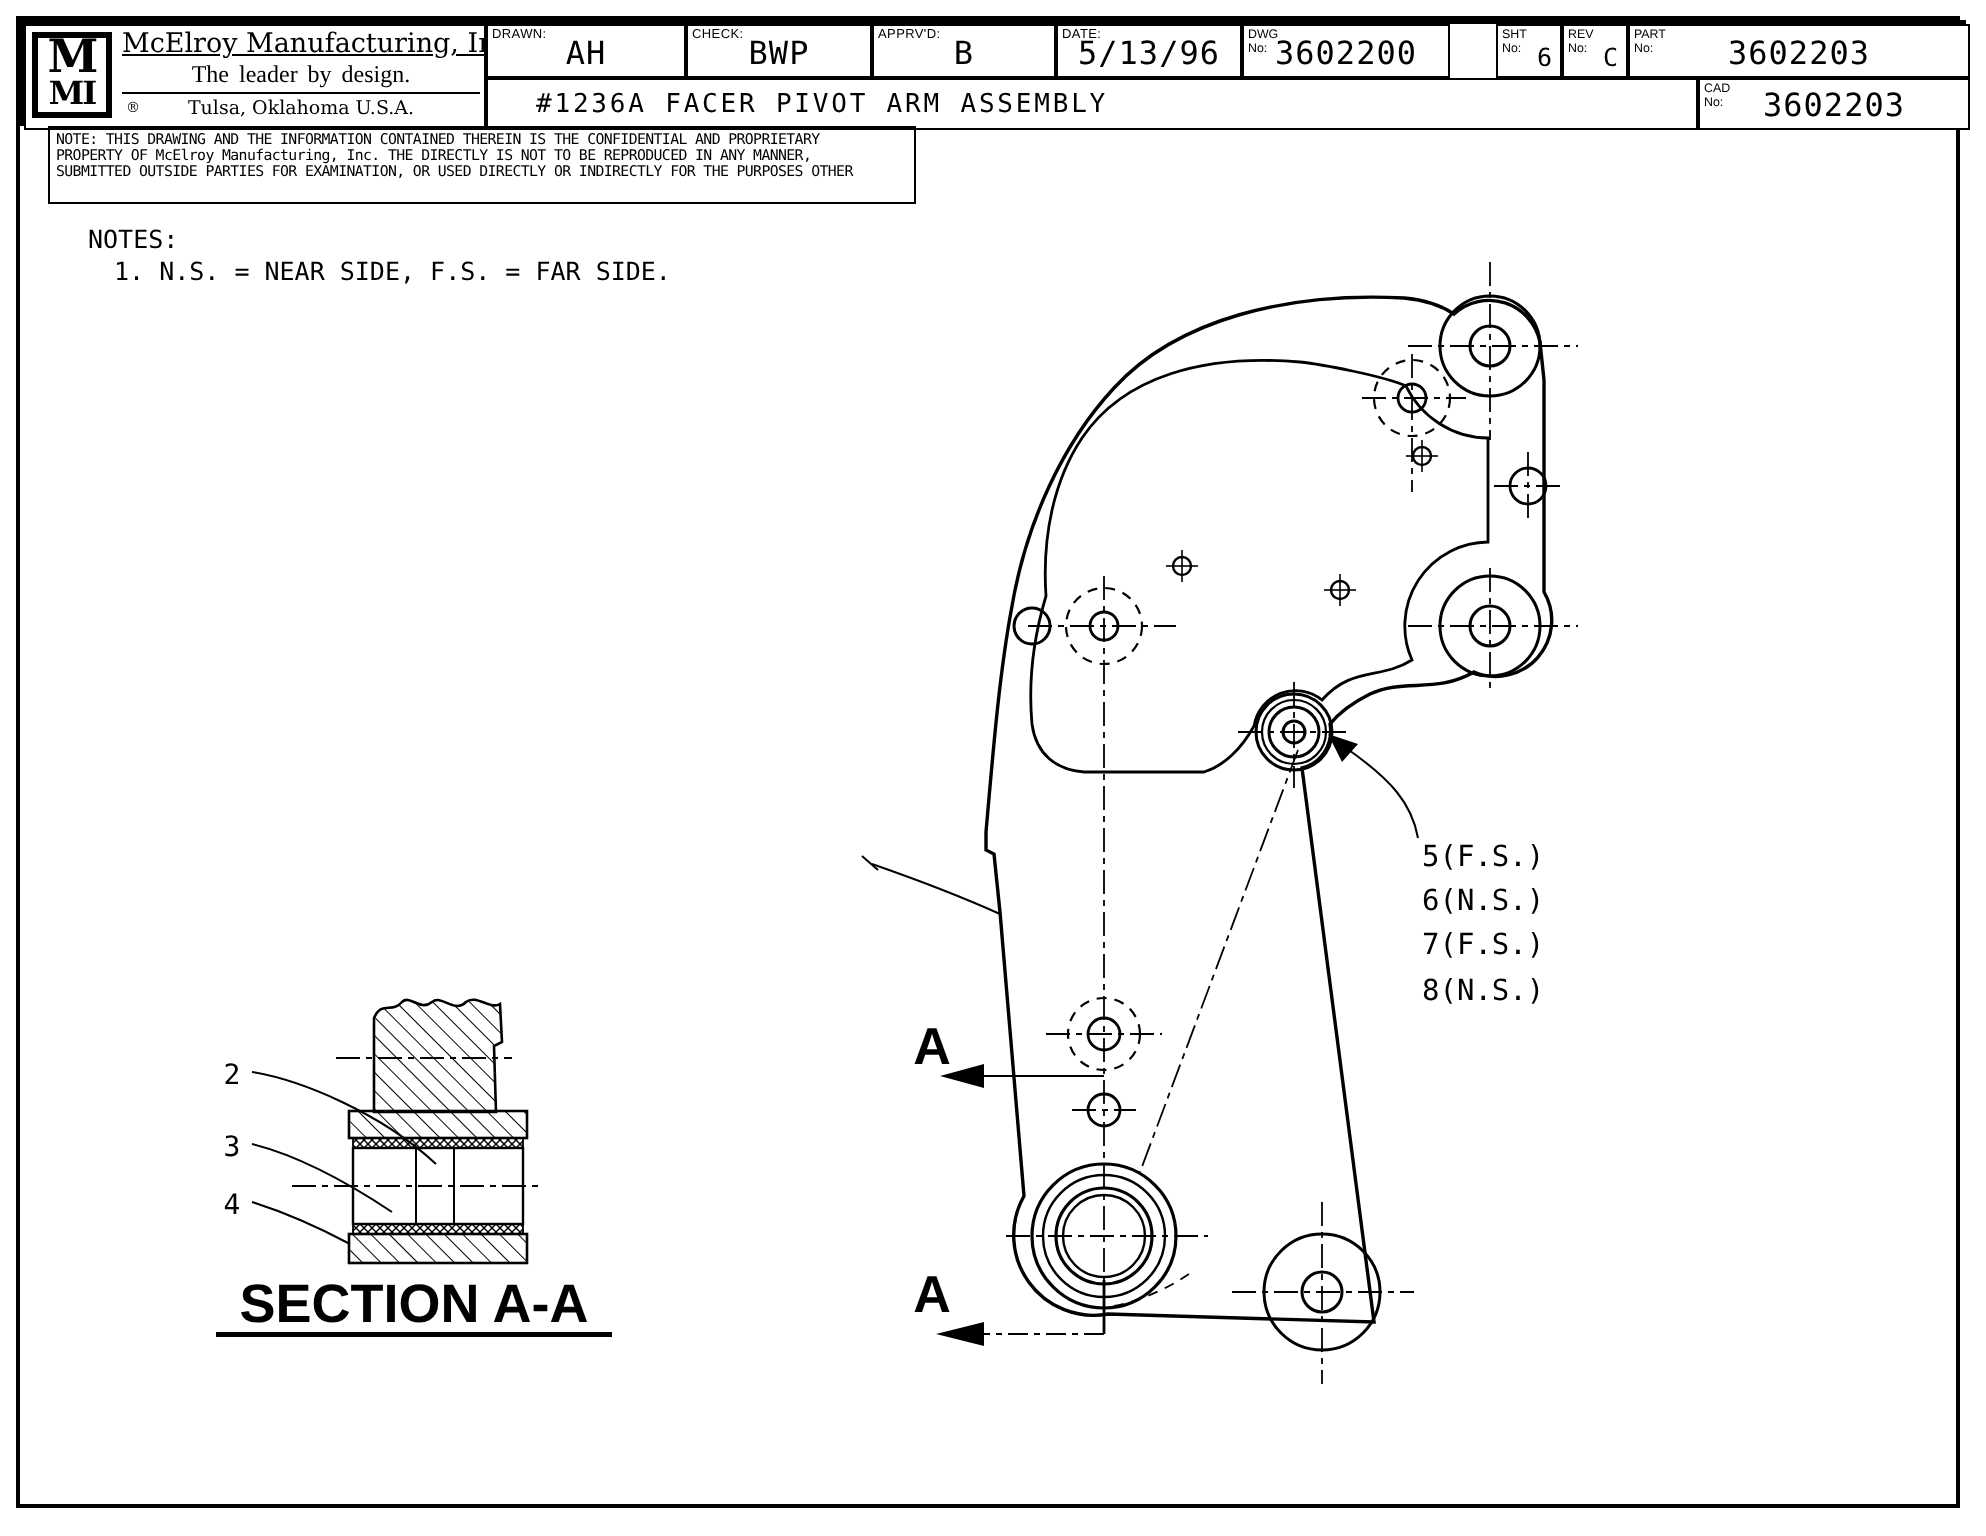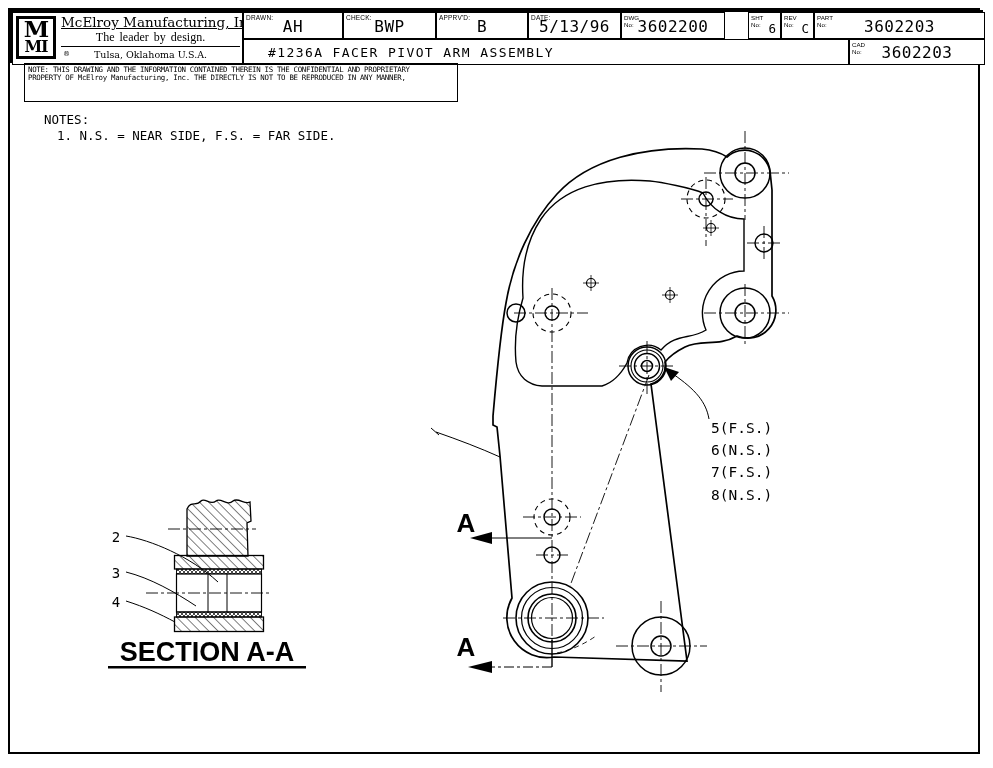--- a/index.html
+++ b/index.html
@@ -108,20 +108,21 @@
         <span style="display:block">CAD</span>
         <span style="display:block">No:</span>
       </span>
       <span class="val">3602203</span>
     </div>
   </div>
 
   <div class="conf">
     <div>NOTE: THIS DRAWING AND THE INFORMATION CONTAINED THEREIN IS THE CONFIDENTIAL AND PROPRIETARY</div>
     <div>PROPERTY OF McElroy Manufacturing, Inc. THE DIRECTLY IS NOT TO BE REPRODUCED IN ANY MANNER,</div>
+    <div>SUBMITTED OUTSIDE PARTIES FOR EXAMINATION, OR USED DIRECTLY OR INDIRECTLY FOR THE PURPOSES OTHER</div>
   </div>
 
   <svg class="dwg-svg" width="993" height="768" viewBox="0 0 993 768">
     <defs>
       <pattern id="hatch" patternUnits="userSpaceOnUse" width="6.5" height="6.5" patternTransform="rotate(-45)">
         <line x1="0" y1="0" x2="0" y2="6.5" stroke="#000" stroke-width="1"></line>
       </pattern>
       <pattern id="xhatch" patternUnits="userSpaceOnUse" width="4" height="4">
         <line x1="0" y1="0" x2="4" y2="4" stroke="#000" stroke-width="0.7"></line>
         <line x1="4" y1="0" x2="0" y2="4" stroke="#000" stroke-width="0.7"></line>

